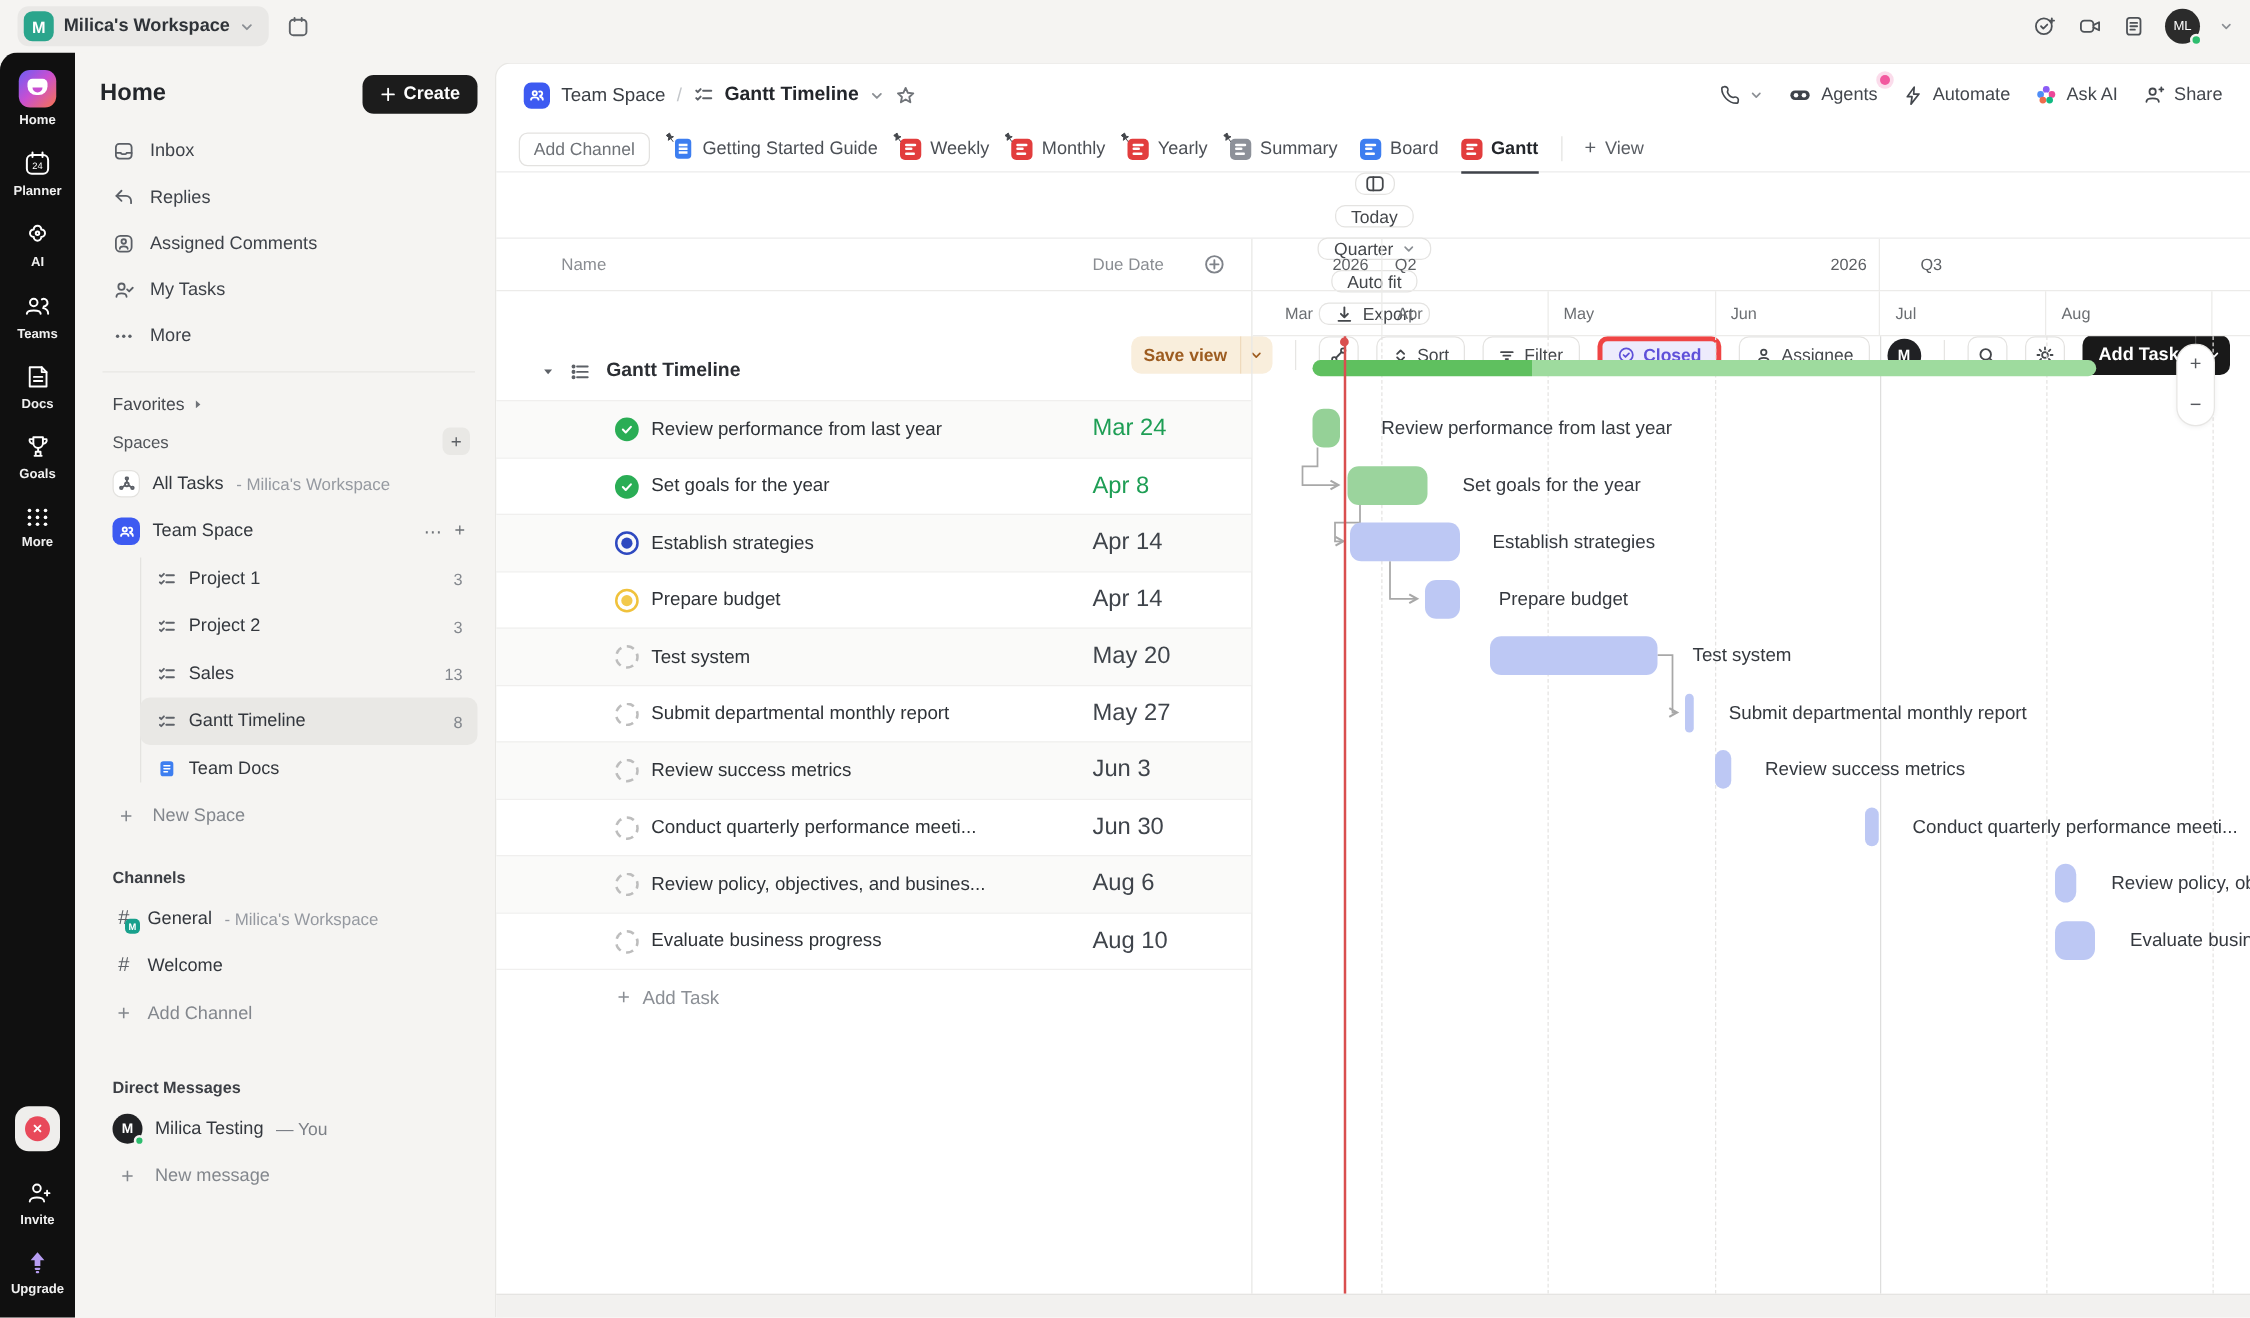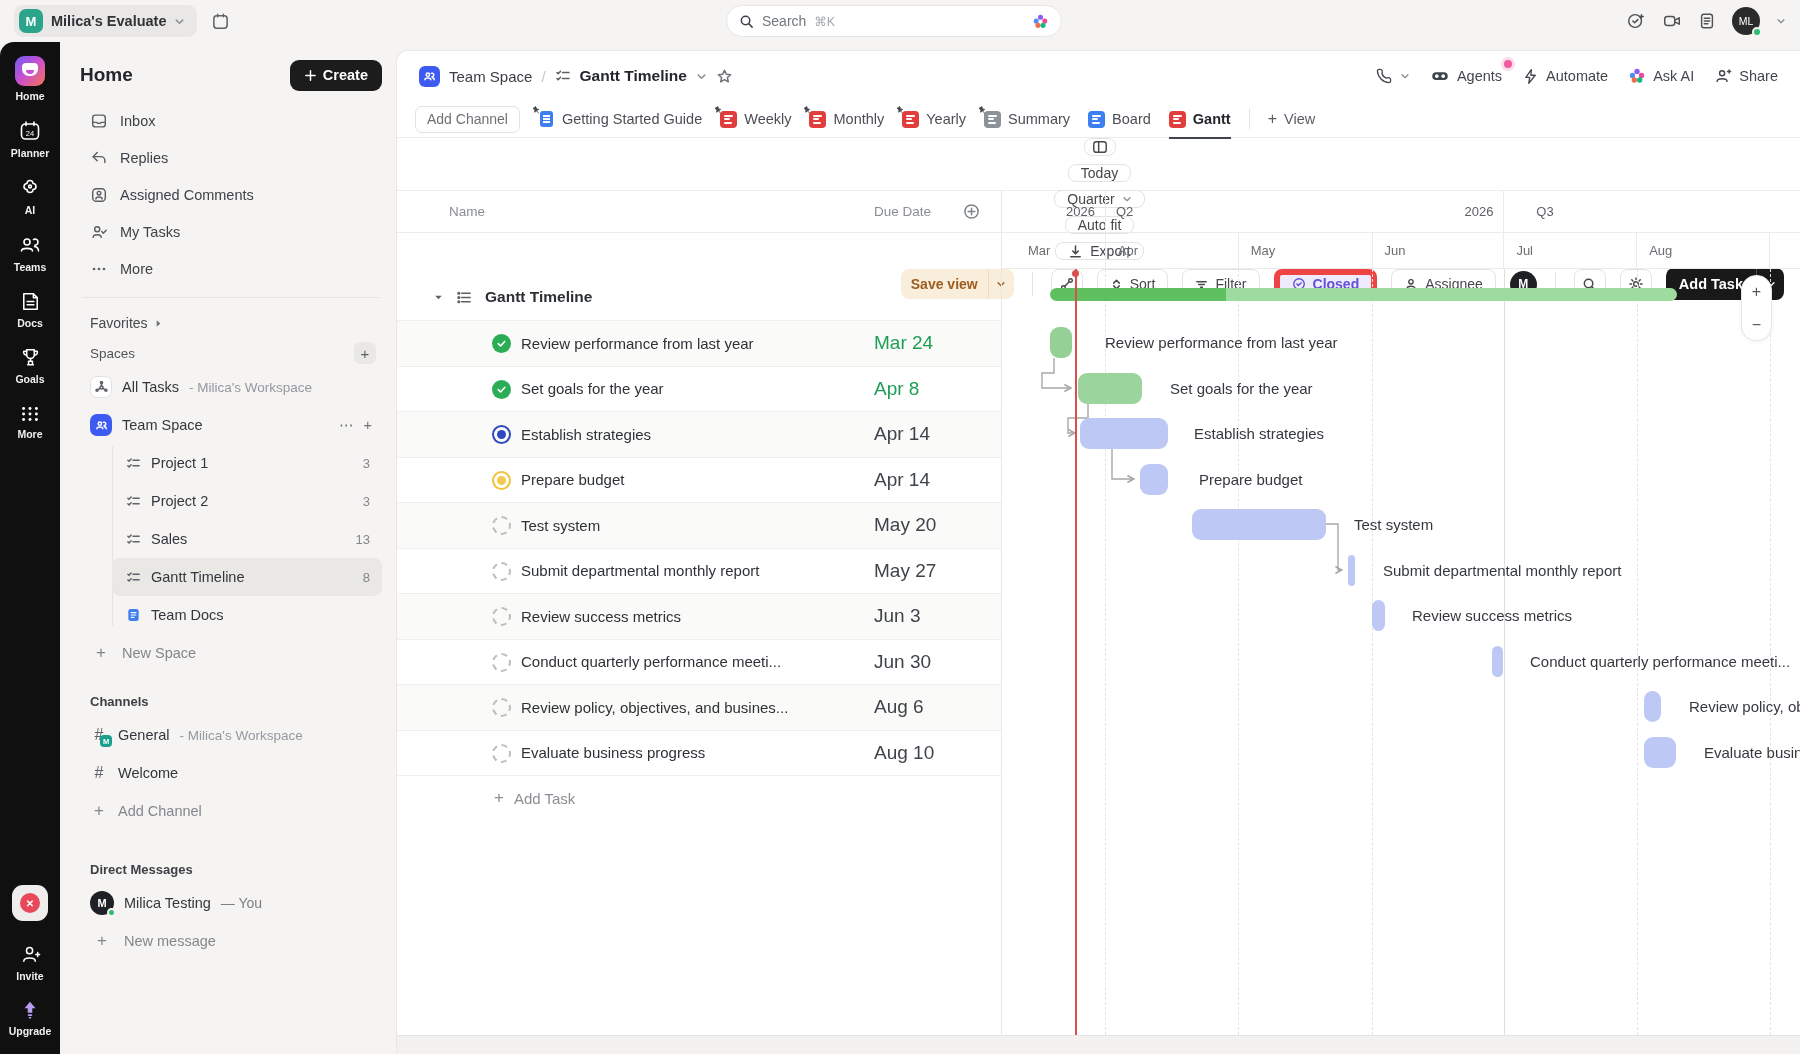--- a/index.html
+++ b/index.html
@@ -93,21 +93,21 @@
 
 
 .toolbar { height:53px; display:flex; align-items:center; padding:0 16px 0 18px; gap:8px; border-bottom:1px solid #ececeb;flex-direction:column; }
 .tbtn { height:30px; display:flex; align-items:center; gap:7px; padding:0 12px; background:#fff; border:1px solid #e4e3e1; border-radius:8px; font-size:14px; color:#44474b; cursor:pointer; white-space:nowrap; }
 .tbtn.icon-only { width:32px; padding:0; justify-content:center; }
 .tb-right { margin-left:auto; display:flex; align-items:center; gap:14px; }
 .saveview { display:flex; align-items:center; height:30px; background:#f9eedc; border-radius:8px; overflow:hidden; cursor:pointer; }
 .saveview .sv-main { padding:0 10px; font-size:14px; color:#9d5c20; font-weight:600; height:100%; display:flex; align-items:center; }
 .saveview .sv-chev { width:26px; height:100%; display:flex; align-items:center; justify-content:center; border-left:1px solid #efdabc; color:#9d5c20; }
 .tb-div { width:1px; height:24px; background:#e6e5e3; margin:0 4px; }
-.closed-pill { height:30px; display:flex; align-items:center; gap:7px; padding:0 12px; background:#edebfc; border:6px solid #ef4444; border-radius:8px; font-size:14px; color:#5f51d9; font-weight:600; cursor:pointer; }
+.closed-pill { height:30px; display:flex; align-items:center; gap:7px; padding:0 12px; background:#edebfc; border:4px solid #ef4444; border-radius:8px; font-size:14px; color:#5f51d9; font-weight:600; cursor:pointer; }
 .mini-avatar { width:27px; height:27px; border-radius:50%; background:#202124; color:#fff; font-size:12px; font-weight:700; display:flex; align-items:center; justify-content:center; cursor:pointer; }
 .addtask-btn { height:32px; display:flex; align-items:center; background:#191919; color:#fff; border-radius:8px; overflow:hidden; cursor:pointer; }
 .addtask-btn .at-main { padding:0 13px; font-size:14.5px; font-weight:600; height:100%; display:flex; align-items:center; }
 .addtask-btn .at-chev { width:28px; height:100%; display:flex; align-items:center; justify-content:center; border-left:1px solid rgba(255,255,255,.22); }
 
 
 .content { flex:1; display:flex; min-height:0; position:relative; }
 .bottom-strip { height:19px; background:#f2f1ef; border-top:1px solid #e5e4e2; }
 
 
@@ -150,49 +150,31 @@
 .connector-svg { position:absolute; left:0; top:0; width:100%; height:100%; pointer-events:none; }
 .zoomctl { position:absolute; right:28px; top:84px; width:31px; background:#fff; border:1px solid #e7e6e4; border-radius:15px; box-shadow:0 1px 4px rgba(0,0,0,.06); display:flex; flex-direction:column; align-items:center; padding:4px 0; gap:10px; z-index:5; }
 .zbtn { width:23px; height:23px; display:flex; align-items:center; justify-content:center; color:#55585d; font-size:16px; cursor:pointer; }
 </style>
 </head>
 <body>
 
 <div class="topbar">
   <div class="ws-pill">
     <span class="ws-avatar">M</span>
-    <span class="ws-name">Milica's Evaluate</span>
+    <span class="ws-name">Milica's Workspace</span>
     <svg class="ic chev-sm" width="11" height="11" viewBox="0 0 12 12">
         <path d="M2.5 4.5 L6 8 L9.5 4.5"></path>
       </svg>
   </div>
   <span class="topbar-cal">
     <svg class="ic" width="19" height="19" viewBox="0 0 20 20">
         <rect x="3" y="4" width="14" height="13" rx="3"></rect>
         <path d="M7 2.5 V5 M13 2.5 V5"></path>
       </svg>
   </span>
-  <div class="search-wrap">
-    <svg class="ic" width="15" height="15" viewBox="0 0 16 16">
-        <circle cx="7" cy="7" r="4.5"></circle>
-        <path d="M10.5 10.5 L14 14"></path>
-      </svg>
-    <span class="search-text">Search</span>
-    <span class="search-short">⌘K</span>
-    <span class="search-flower">
-      <svg width="17" height="17" viewBox="0 0 20 20">
-          <circle cx="10" cy="5" r="3" fill="#8b5cf6"></circle>
-          <circle cx="5" cy="9.5" r="3" fill="#4f8df7"></circle>
-          <circle cx="15" cy="9.5" r="3" fill="#ec4899"></circle>
-          <circle cx="7" cy="14.5" r="3" fill="#ef6c4d"></circle>
-          <circle cx="13" cy="14.5" r="3" fill="#10b981"></circle>
-          <circle cx="10" cy="10" r="2.2" fill="#fff"></circle>
-        </svg>
-    </span>
-  </div>
   <div class="top-icons">
     <span>
         <svg class="ic" width="20" height="20" viewBox="0 0 22 22">
           <circle cx="10" cy="11" r="7"></circle>
           <path d="M7.5 11 L9.5 13 L13 9.5"></path>
           <path d="M17 4 V8 M15 6 H19"></path>
         </svg>
       </span>
     <span>
         <svg class="ic" width="20" height="20" viewBox="0 0 22 22">

